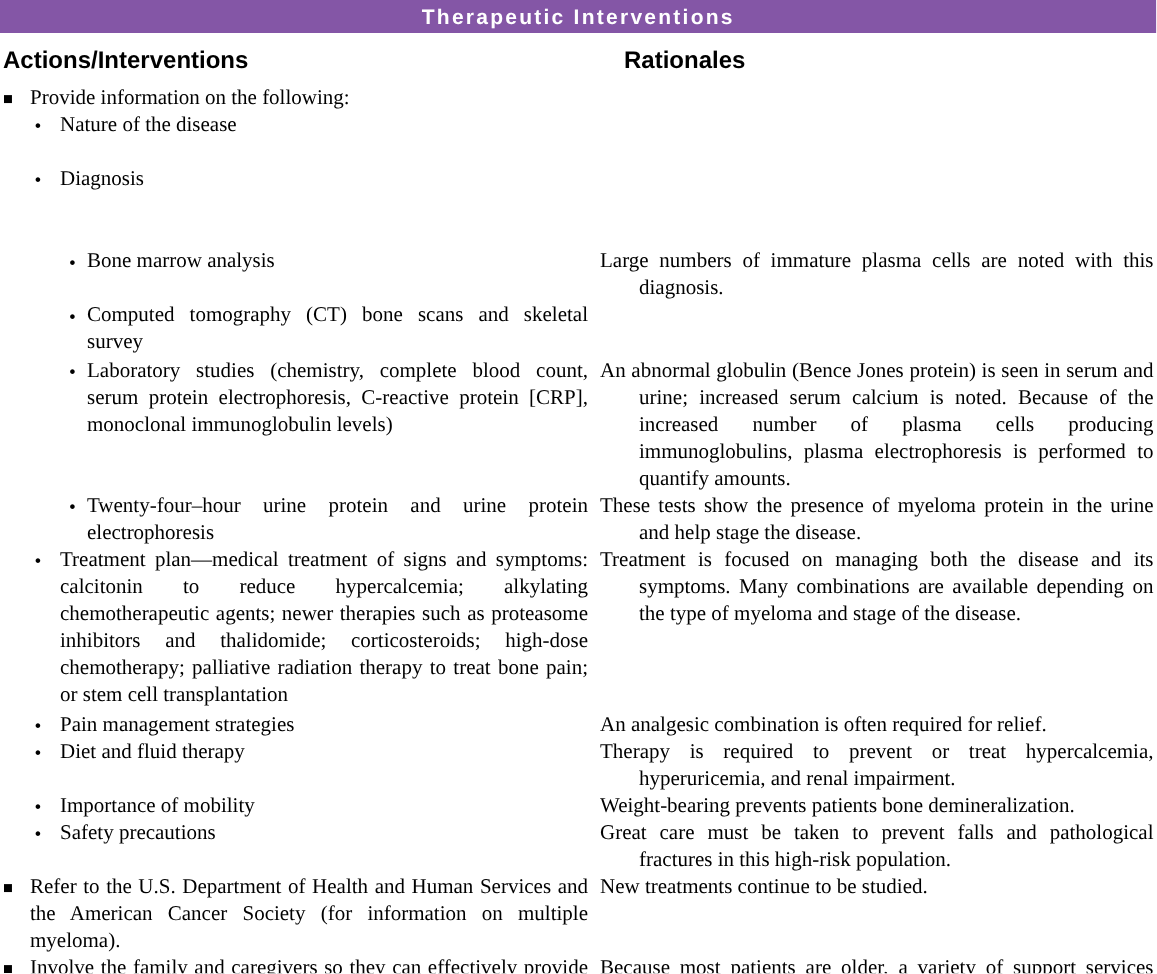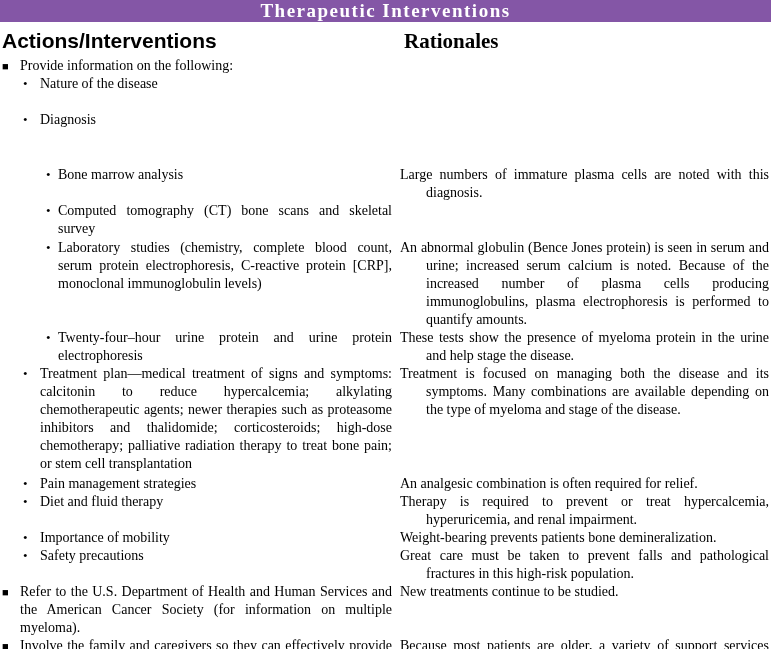--- a/index.html
+++ b/index.html
@@ -7,32 +7,32 @@
     width:771px; height:649px; position:relative;
     background:#ffffff; overflow:hidden;
     font-family:"Liberation Serif", serif;
     color:#000000; font-size:14px; line-height:18px;
   }
   .title-bar {
     height:22px; width:100%;
     display:flex; align-items:center; justify-content:center;
   }
   .title-bar span {
-    font-family:Liberation Serif, serif;
-    font-weight:bold; font-size:19px; letter-spacing:1.5px;
+    font-family:Liberation Sans, sans-serif;
+    font-weight:bold; font-size:14px; letter-spacing:1.5px;
   }
   .col-heads {
     display:flex; margin:11px 2px 8px 2px; height:16px;
   }
   .col-heads .head {
     font-family:"Liberation Sans", sans-serif;
-    font-weight:bold; font-size:21px; line-height:16px;
+    font-weight:bold; font-size:16px; line-height:16px;
   }
   .col-heads .head.left { width:390px; }
-  .col-heads .head.right { flex:1; margin-left:12px;font-family:Liberation Serif, serif; }
+  .col-heads .head.right { flex:1; margin-left:24px; }
   .tbl { margin:0 2px 0 2px; }
   .row { display:flex; align-items:flex-start; }
   .cell.action { width:390px; text-align:justify; position:relative; box-sizing:border-box; }
   .cell.rationale {
     flex:1; margin-left:8px; text-align:justify;
     padding-left:26px; text-indent:-26px;
   }
   .lvl-square { padding-left:18px; }
   .lvl-b1 { padding-left:38px; }
   .lvl-b2 { padding-left:56px; }

